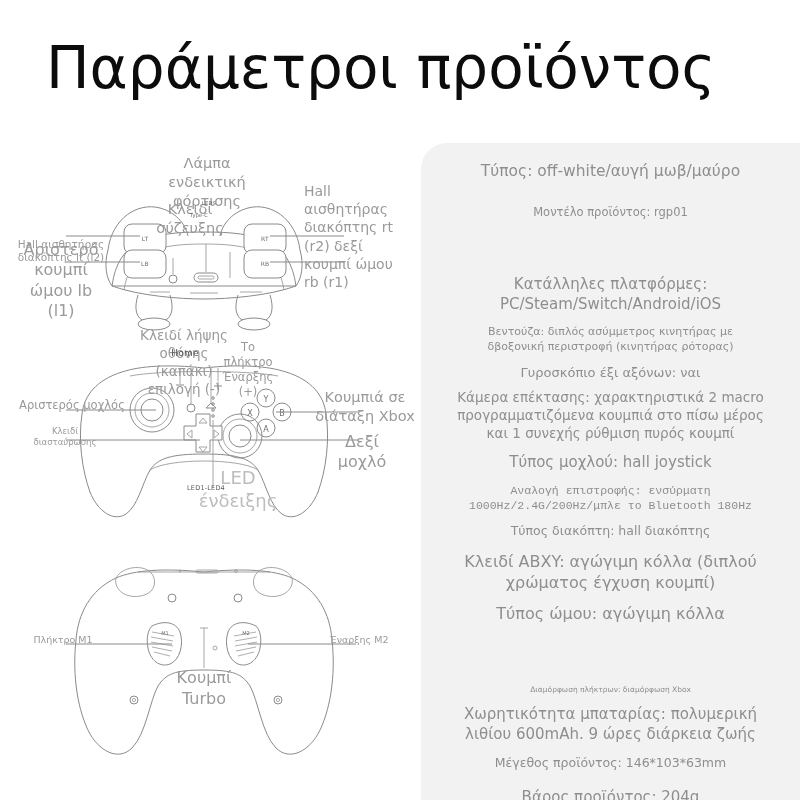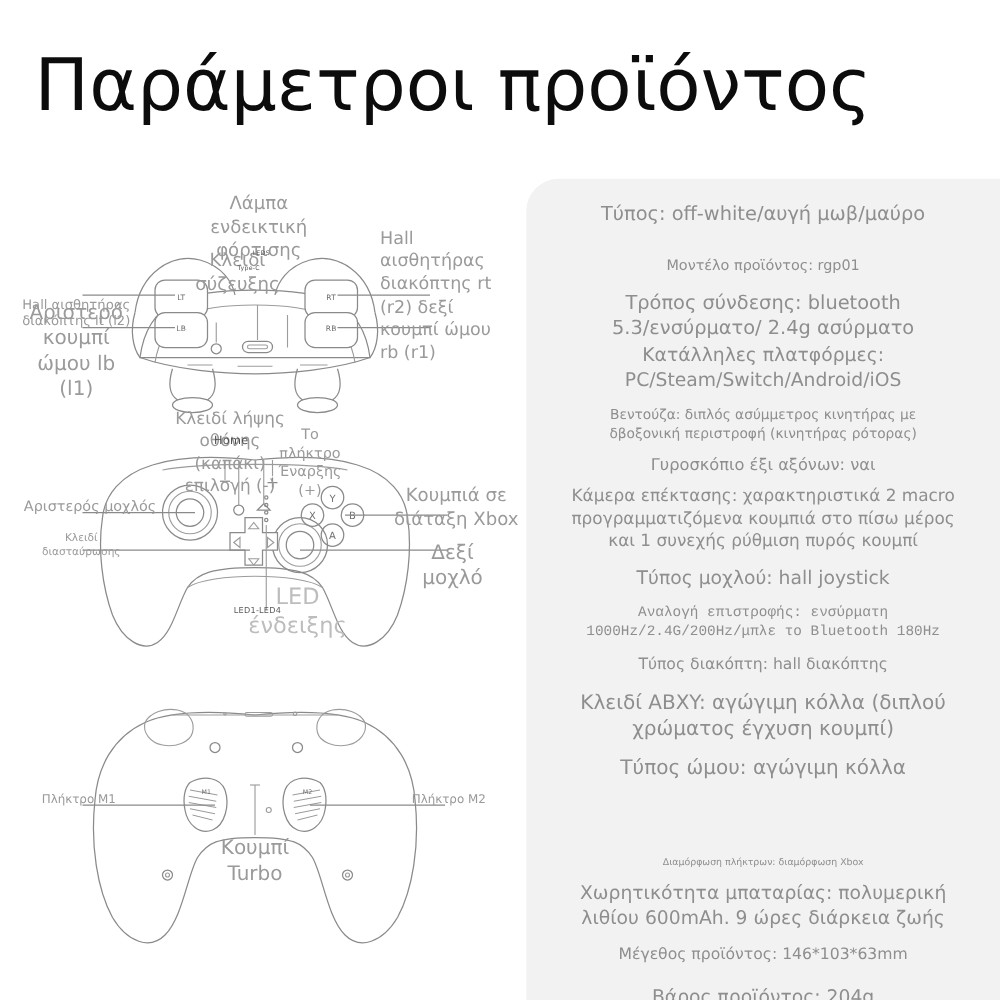--- a/index.html
+++ b/index.html
@@ -8,26 +8,27 @@
     background: #ffffff;
     font-family: "DejaVu Sans", "Liberation Sans", sans-serif;
     overflow: hidden;
   }
   #page { position: relative; width: 800px; height: 800px; background: #fff; }
 
   
   .page-title {
     position: absolute;
     left: 0; top: 36px; width: 725px;
-    text-align: center;
+    text-align: left;
     font-size: 58px;
     line-height: 64px;
     color: #0c0c0c;
     letter-spacing: 0px;
     font-weight: 400;
+    padding-left: 46px;
   }
 
   
   .spec-panel {
     position: absolute;
     left: 421px; top: 143px;
     width: 379px; height: 657px;
     background: #f2f2f2;
     border-top-left-radius: 26px;
     padding: 0;
@@ -278,32 +279,30 @@
     <div class="dlabel" style="left:310px; top:292px; width:104px; font-size:16px; line-height:1.28;">Δεξί
 μοχλό</div>
 
     <div class="dlabel" style="left:186px; top:326px; width:104px; font-size:18px; line-height:1.3; color:#bdbdbd;">LED
 ένδειξης</div>
 
     <div class="tiny-label" style="left:176px; top:344px; width:60px; font-size:6.5px; color:#5b5b5b;">LED1-LED4</div>
 
     <div class="dlabel" style="left:4px; top:494px; width:118px; font-size:9.5px;">Πλήκτρο M1</div>
 
-    <div class="dlabel" style="left:300px; top:494px; width:118px; font-size:9.5px;">Πλήκτρο M2</div>
+    <div class="dlabel" style="left:300px; top:494px; width:118px; font-size:9.5px;">Έναρξης M2</div>
 
     <div class="dlabel" style="left:154px; top:528px; width:100px; font-size:16px; line-height:1.3;">Κουμπί
 Turbo</div>
   </div>
 
   <div class="spec-panel">
     <div class="spec-list" id="spec-list">
         <div class="spec-row" style="top: 18px; font-size: 15.5px; line-height: 20.46px; white-space: pre-line;">Τύπος: off-white/αυγή μωβ/μαύρο</div>
         <div class="spec-row" style="top: 62px; font-size: 11.5px; line-height: 15.18px; white-space: pre-line;">Μοντέλο προϊόντος: rgp01</div>
-        <div class="spec-row" style="top: 89px; font-size: 15.5px; line-height: 20.46px; white-space: pre-line;">Τρόπος σύνδεσης: bluetooth
-5.3/ενσύρματο/ 2.4g ασύρματο</div>
         <div class="spec-row" style="top: 132px; font-size: 15px; line-height: 19.8px; white-space: pre-line;">Κατάλληλες πλατφόρμες:
 PC/Steam/Switch/Android/iOS</div>
         <div class="spec-row" style="top: 182px; font-size: 11px; line-height: 14.52px; white-space: pre-line;">Βεντούζα: διπλός ασύμμετρος κινητήρας με
 δβοξονική περιστροφή (κινητήρας ρότορας)</div>
         <div class="spec-row" style="top: 221px; font-size: 13px; line-height: 17.16px; white-space: pre-line;">Γυροσκόπιο έξι αξόνων: ναι</div>
         <div class="spec-row" style="top: 246px; font-size: 13.5px; line-height: 17.82px; white-space: pre-line;">Κάμερα επέκτασης: χαρακτηριστικά 2 macro
 προγραμματιζόμενα κουμπιά στο πίσω μέρος
 και 1 συνεχής ρύθμιση πυρός κουμπί</div>
         <div class="spec-row" style="top: 310px; font-size: 15px; line-height: 19.8px; white-space: pre-line;">Τύπος μοχλού: hall joystick</div>
         <div class="spec-row" style="top: 340px; font-size: 11.5px; line-height: 15.18px; white-space: pre-line; font-family: Liberation Mono, monospace;">Αναλογή επιστροφής: ενσύρματη

